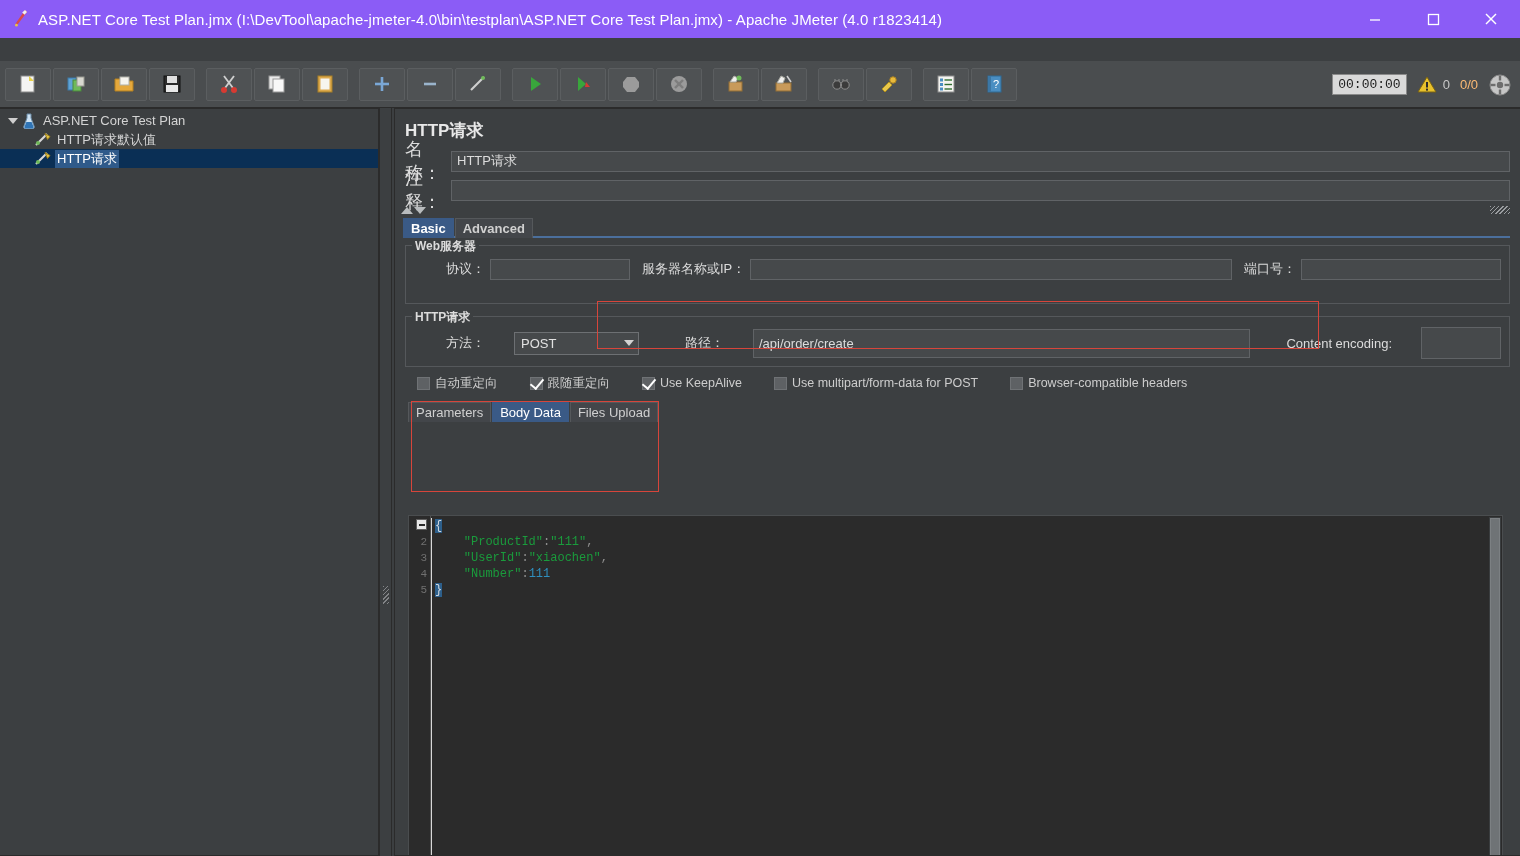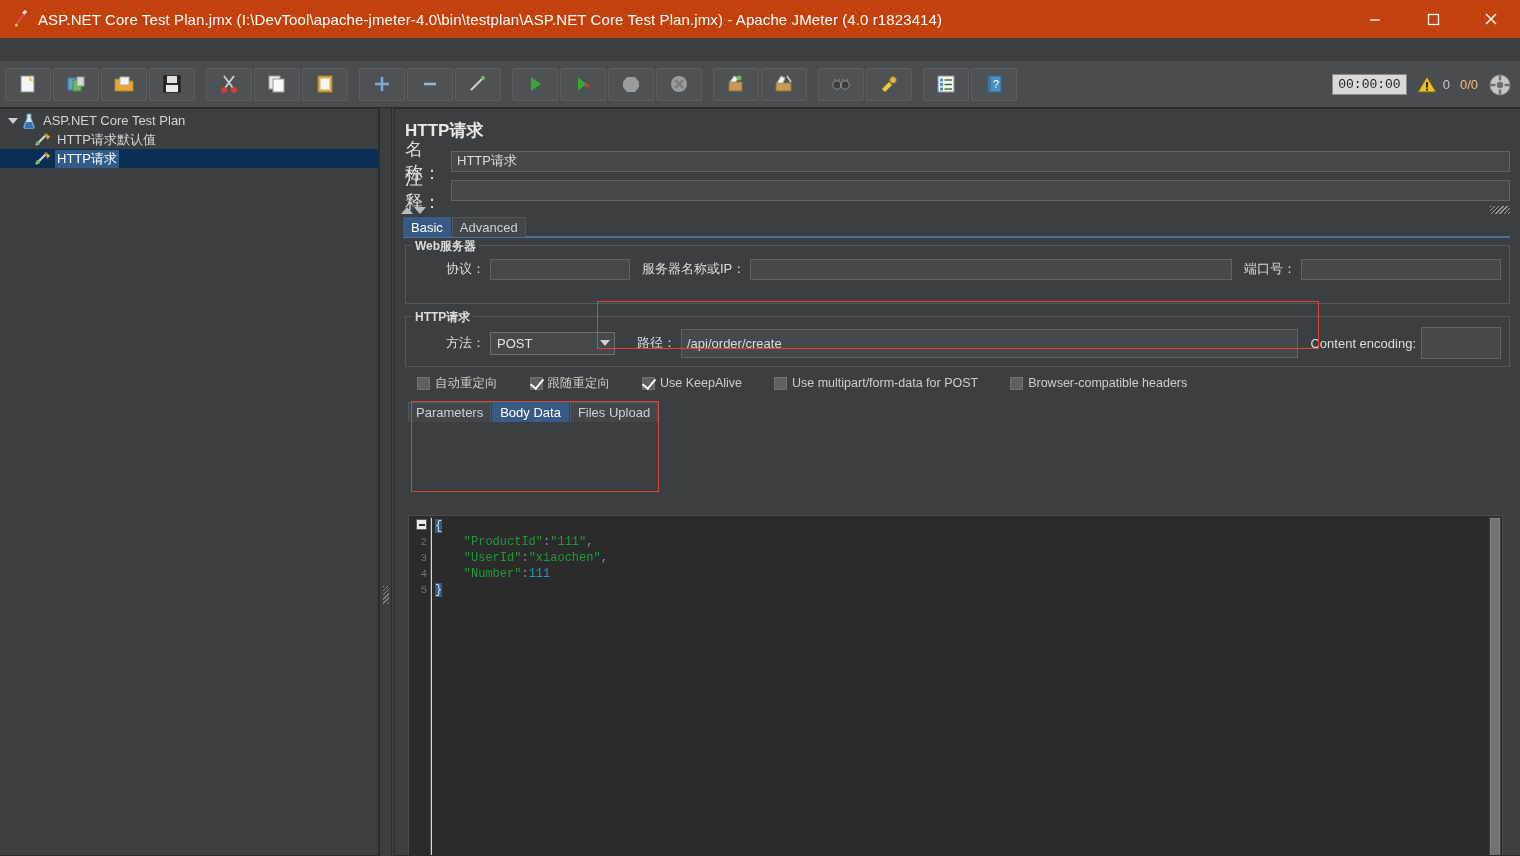--- a/index.html
+++ b/index.html
@@ -9,21 +9,21 @@
     overflow: hidden;
     background: #3c3f41;
     font-family: "Liberation Sans", "DejaVu Sans", sans-serif;
     -webkit-font-smoothing: antialiased;
   }
   #app { position: relative; width: 1520px; height: 856px; background: #3c3f41; }
 
   
   .titlebar {
     position: absolute; left: 0; top: 0; width: 1520px; height: 38px;
-    background: #c2410c;
+    background: #8b5cf6;
     display: flex; align-items: center;
   }
   .title-icon {
     width: 26px; height: 26px; margin-left: 8px; margin-right: 4px;
     position: relative; flex: none;
   }
   .title-text {
     color: #ffffff; font-size: 15px; letter-spacing: .1px;
     white-space: nowrap; overflow: hidden;
   }
@@ -148,21 +148,21 @@
   .cb-arrows { display: flex; gap: 1px; }
   .ar-up { width:0;height:0;border-left:6px solid transparent;border-right:6px solid transparent;border-bottom:7px solid #b9bcbe; }
   .ar-dn { width:0;height:0;border-left:6px solid transparent;border-right:6px solid transparent;border-top:7px solid #b9bcbe; }
   .cb-hatch {
     position: absolute; left: 50%; transform: translateX(-50%); top: 3px;
     width: 20px; height: 8px;
     background: repeating-linear-gradient(135deg, #9a9da0 0 1px, transparent 1px 3px);
   }
 
   
-  .tabstrip { display: flex; align-items: flex-start; padding-left: 8px; height: 21px; position: relative; }
+  .tabstrip { display: flex; align-items: flex-end; padding-left: 8px; height: 21px; position: relative; font-weight: bold; }
   .tabstrip::after {
     content: ""; position: absolute; left: 8px; right: 10px; bottom: 0; height: 2px; background: #4b6f9c;
   }
   .tab {
     font-size: 13px; color: #d0d0d0; padding: 2px 7px 2px 7px; height: 20px;
     background: #43464a; border: 1px solid #55585b; border-bottom: none;
     margin-right: 1px; position: relative; z-index: 2;
   }
   .tab.active { background: #3a5a86; color: #ffffff; border-color: #3a5a86; }
 
@@ -530,21 +530,21 @@
         <span class="in" style="width:140px;"></span>
         <span class="gb-label" style="margin-left:12px;">服务器名称或IP：</span>
         <span class="in" style="flex:1;"></span>
         <span class="gb-label" style="margin-left:12px;">端口号：</span>
         <span class="in" style="width:200px;"></span>
       </div>
     </div>
 
     <div class="groupbox" style="margin-top:12px;padding-bottom:6px;">
       <div class="gb-title">HTTP请求</div>
-      <div class="gb-row" style="height:34px;">
+      <div class="gb-row" style="height:34px;gap:24px;">
         <span class="gb-label">方法：</span>
         <span class="combo">
           <span class="cv">POST</span>
           <span class="caret"></span>
         </span>
         <span class="gb-label" style="margin-left:22px;">路径：</span>
         <span class="in" style="flex:1;height:29px;">/api/order/create</span>
         <span class="gb-label" style="margin-left:12px;">Content encoding:</span>
         <span class="in" style="width:80px;height:32px;"></span>
       </div>

